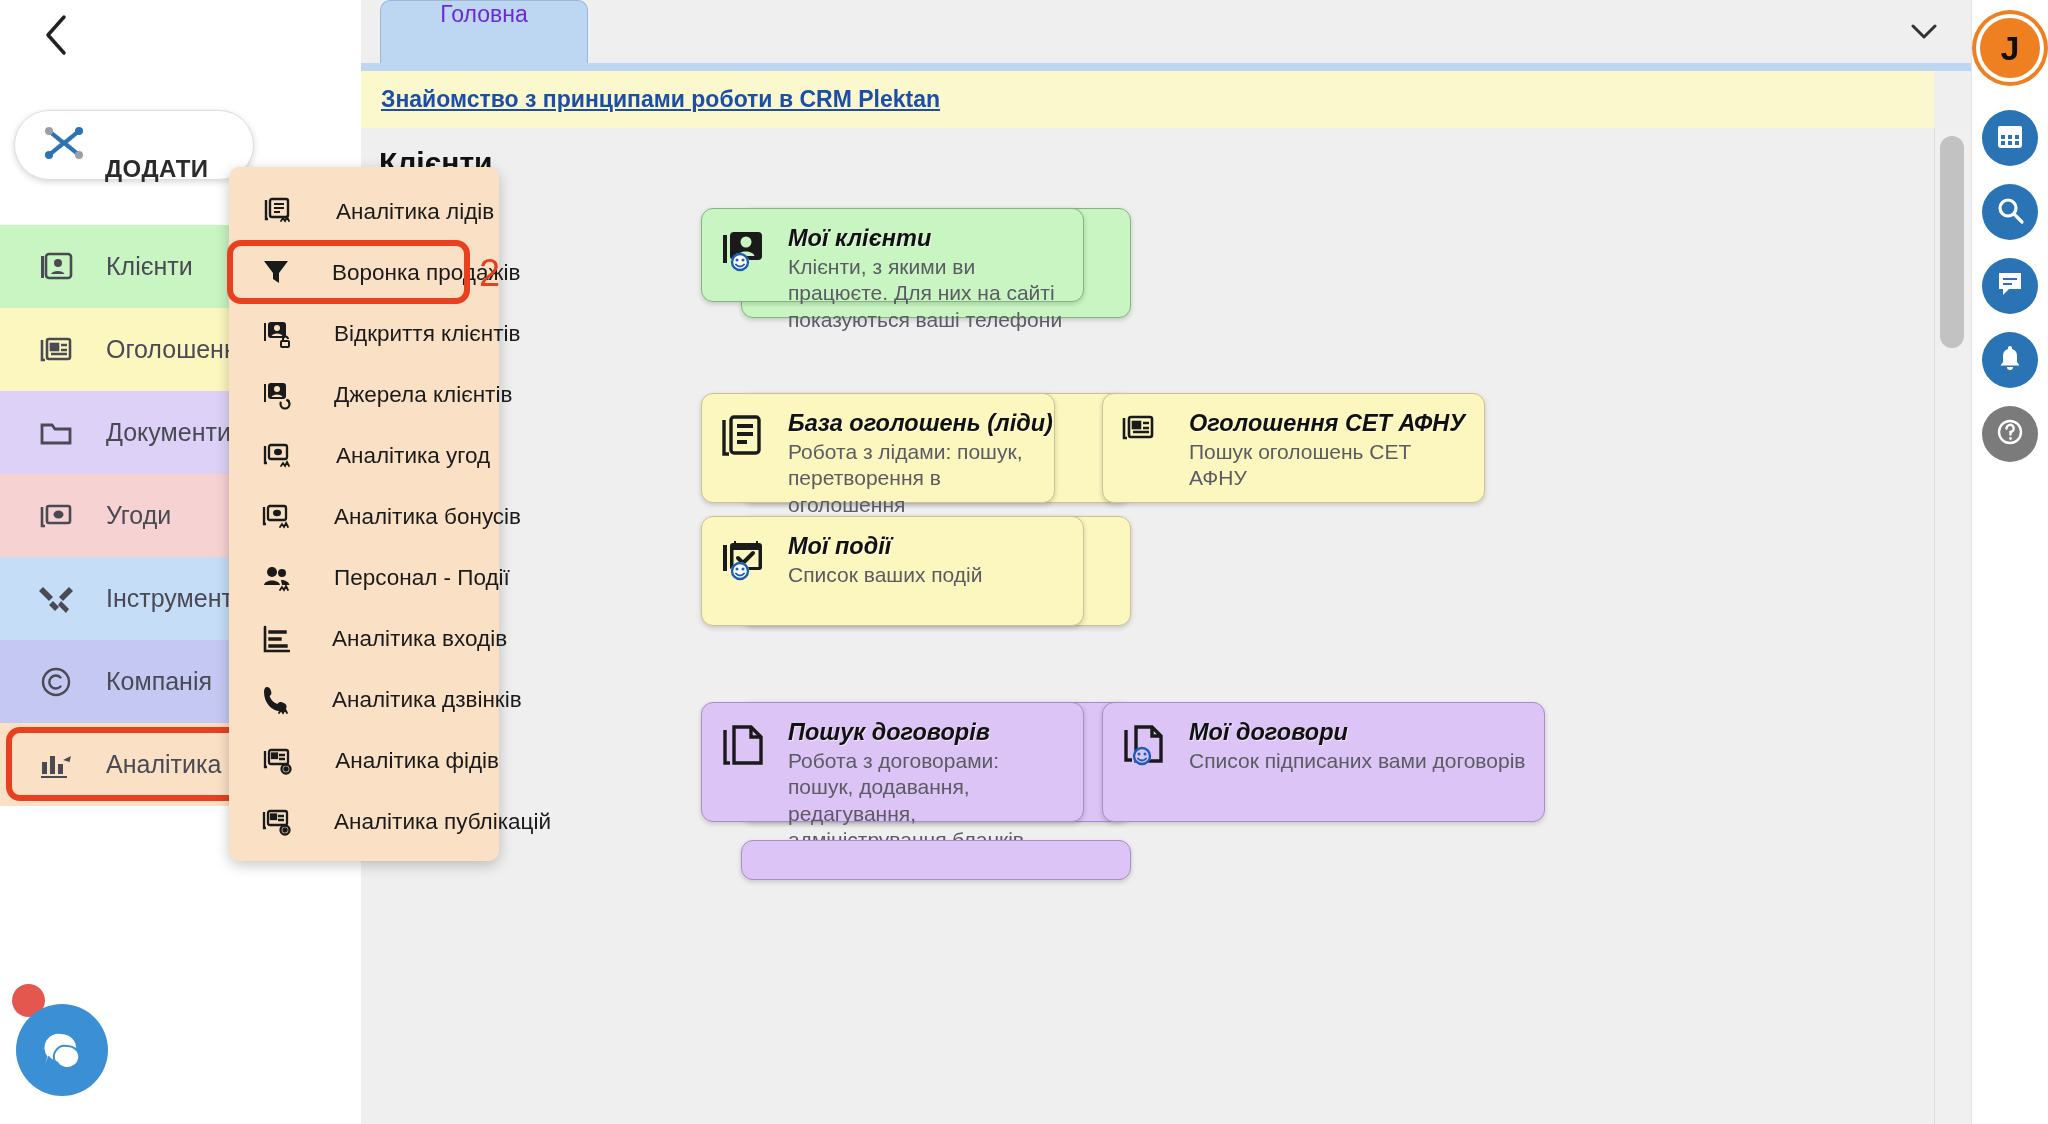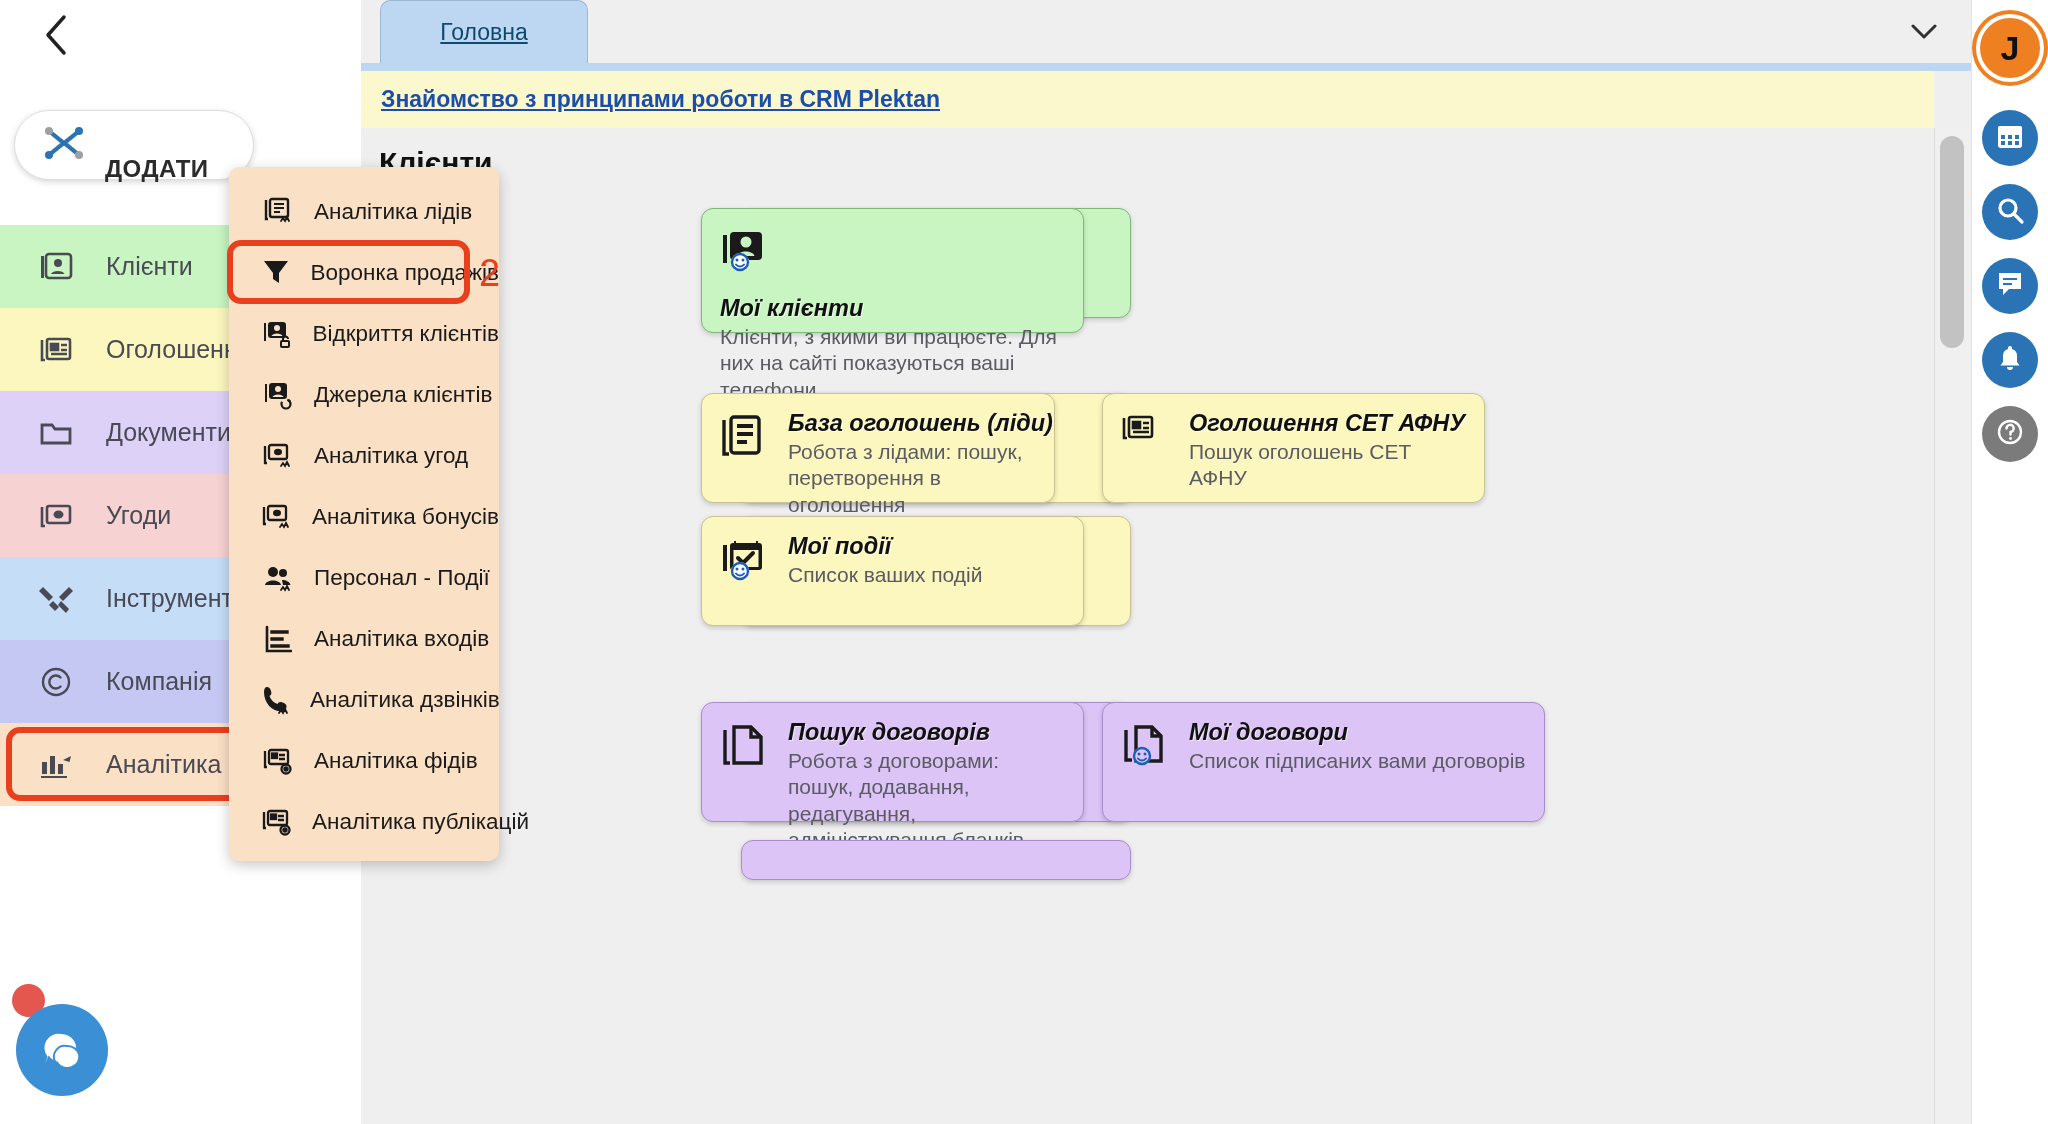--- a/index.html
+++ b/index.html
@@ -67,21 +67,21 @@
     position: absolute; left: 229px; top: 167px; width: 270px; height: 694px;
     background: #fae0c5; border-radius: 10px;
     box-shadow: 0 4px 14px rgba(0,0,0,.22); z-index: 60;
     padding-top: 14px;
   }
   .menu-item {
     position: relative; height: 61px; display: flex; align-items: center;
     gap: 20px; padding-left: 33px; cursor: pointer;
   }
   .menu-item .menu-label {
-    font-size: 22.5px; color: #1a1a1a; white-space: nowrap;
+    font-size: 22.5px; color: #1a1a1a; white-space: nowrap; margin-left: 22px;
   }
   .menu-icon { width: 32px; display: flex; align-items: center; justify-content: center; }
   .menu-highlight {
     position: absolute; left: -2px; top: -2px; width: 243px; height: 64px;
     border: 6px solid #e8401f; border-radius: 14px; pointer-events: none;
   }
   .menu-marker {
     position: absolute; left: 250px; top: 50%; transform: translateY(-50%);
     font-size: 38px; color: #e8401f;
   }
@@ -92,22 +92,22 @@
     background: #efefef;
   }
   #tabstrip {
     position: absolute; left: 0; top: 0; width: 1610px; height: 64px;
     background: #efefef; border-bottom: 1px solid #c9c9c9;
   }
   #tab-main {
     position: absolute; left: 19px; top: 0; height: 64px; min-width: 208px;
     background: #bdd7f2; border: 1px solid #9bb7d4; border-bottom: none;
     border-radius: 10px 10px 0 0;
-    display: flex; align-items: center; justify-content: center;
-    font-size: 23px; color: #0c4a6e; cursor: pointer; text-decoration: underline;
+    display: flex; align-items: flex-start; justify-content: center;
+    font-size: 23px; color: #6d28d9; cursor: pointer;
   }
   #tab-chevron {
     position: absolute; right: 28px; top: 14px; width: 38px; height: 36px;
     display: flex; align-items: center; justify-content: center; cursor: pointer;
   }
   #tab-underline {
     position: absolute; left: 0; top: 63px; width: 1610px; height: 8px;
     background: #bdd7f2;
   }
   #banner {
@@ -200,21 +200,21 @@
     <div id="content">
       <div class="section-title" style="left:18px; top:18px;">Клієнти</div>
       <div id="cards-host">
           <div class="card green" style="left: 380px; top: 80px; width: 390px; height: 110px;">
             <div class="card-body">
               <div class="card-title"></div>
               <div class="card-desc" style="white-space: pre-line;">ами: пошук,
 вання</div>
             </div>
           </div>
-          <div class="card green" style="left: 340px; top: 80px; width: 383px; height: 125px; flex-direction: column;">
+          <div class="card green" style="left: 340px; top: 80px; width: 383px; height: 94px;">
             <div class="card-icon"><svg width="52" height="46" viewBox="0 0 52 46" fill="#1a1a1a">
                 <path d="M3 6v28h4V6z"></path>
                 <rect x="10" y="3" width="32" height="28" rx="4"></rect>
                 <circle cx="26" cy="13" r="5.5" fill="#c8f5c2"></circle>
                 <path d="M17 27c1.5-6 16-6 17.5 0z" fill="#c8f5c2"></path>
                 <g>
                   <circle cx="20" cy="33" r="9" fill="#fff"></circle>
                   <circle cx="20" cy="33" r="8" fill="none" stroke="#1b5eb8" stroke-width="2.4"></circle>
                   <circle cx="17" cy="31" r="1.5" fill="#1b5eb8"></circle>
                   <circle cx="23" cy="31" r="1.5" fill="#1b5eb8"></circle>

